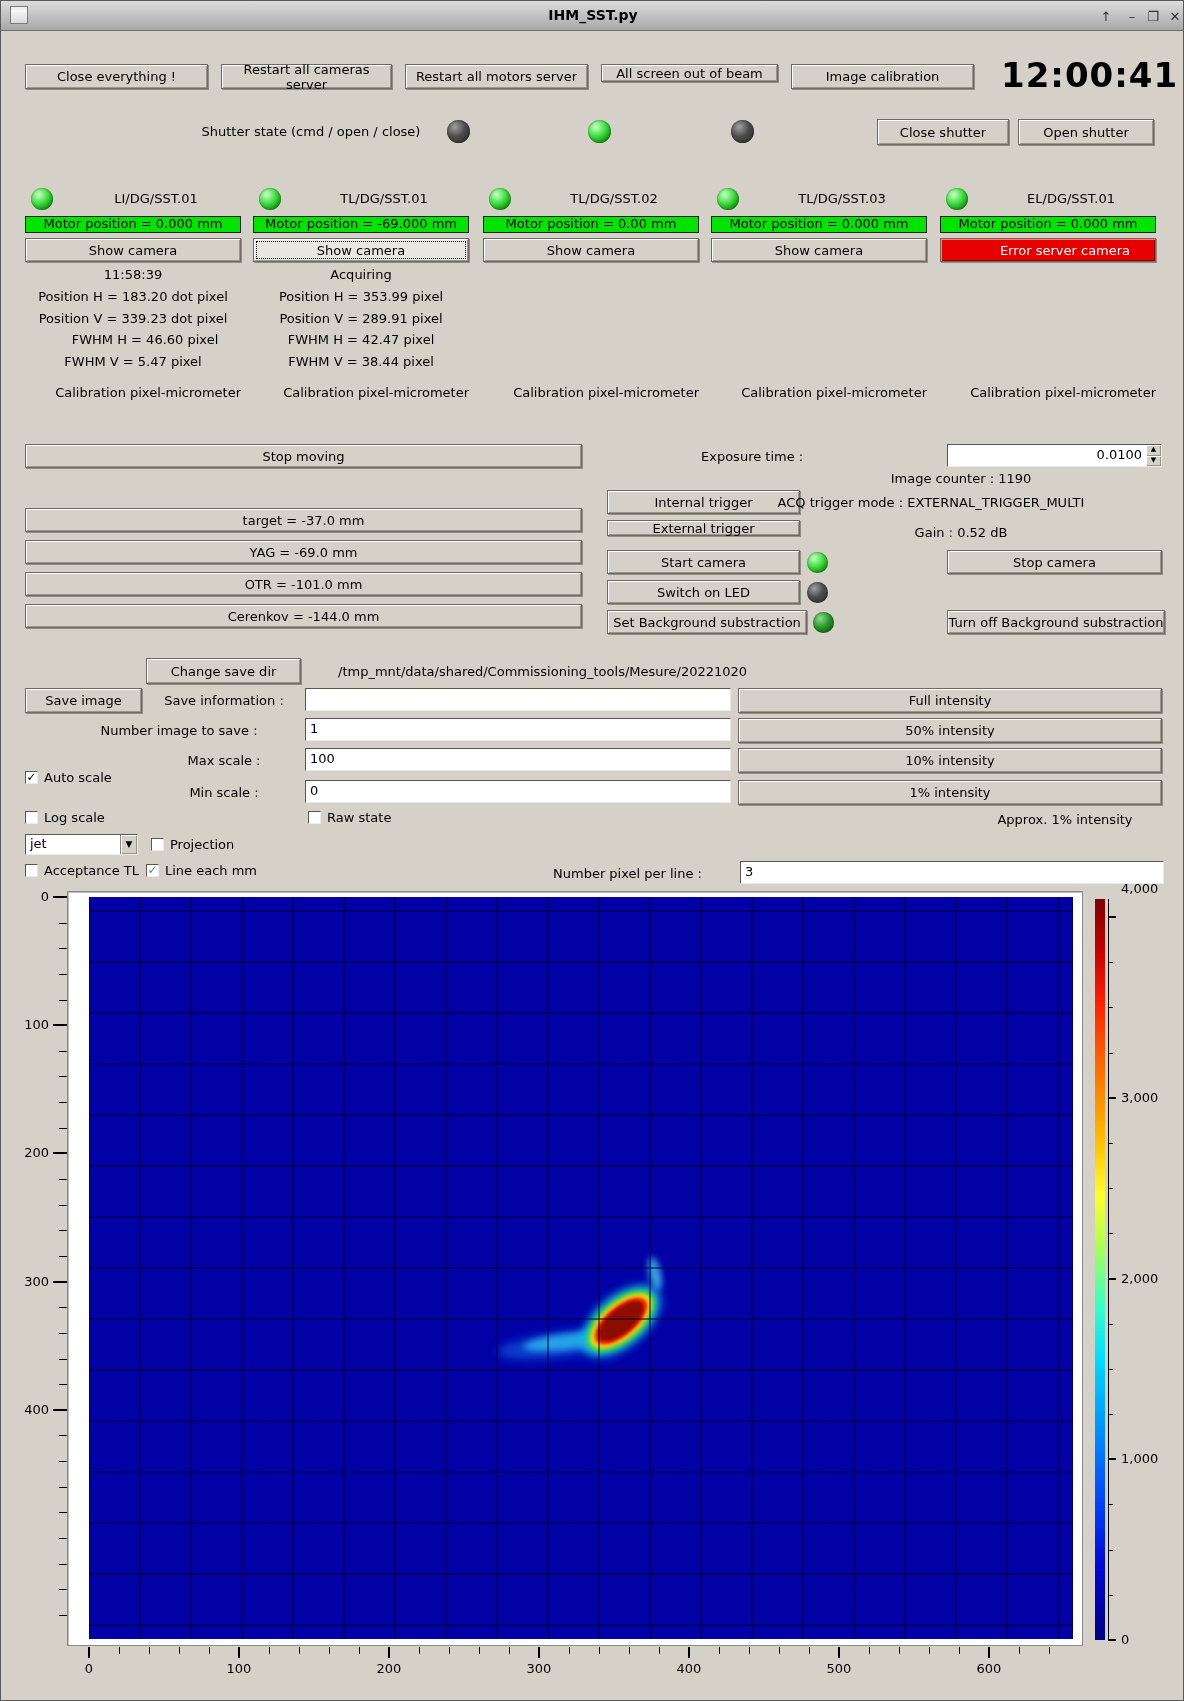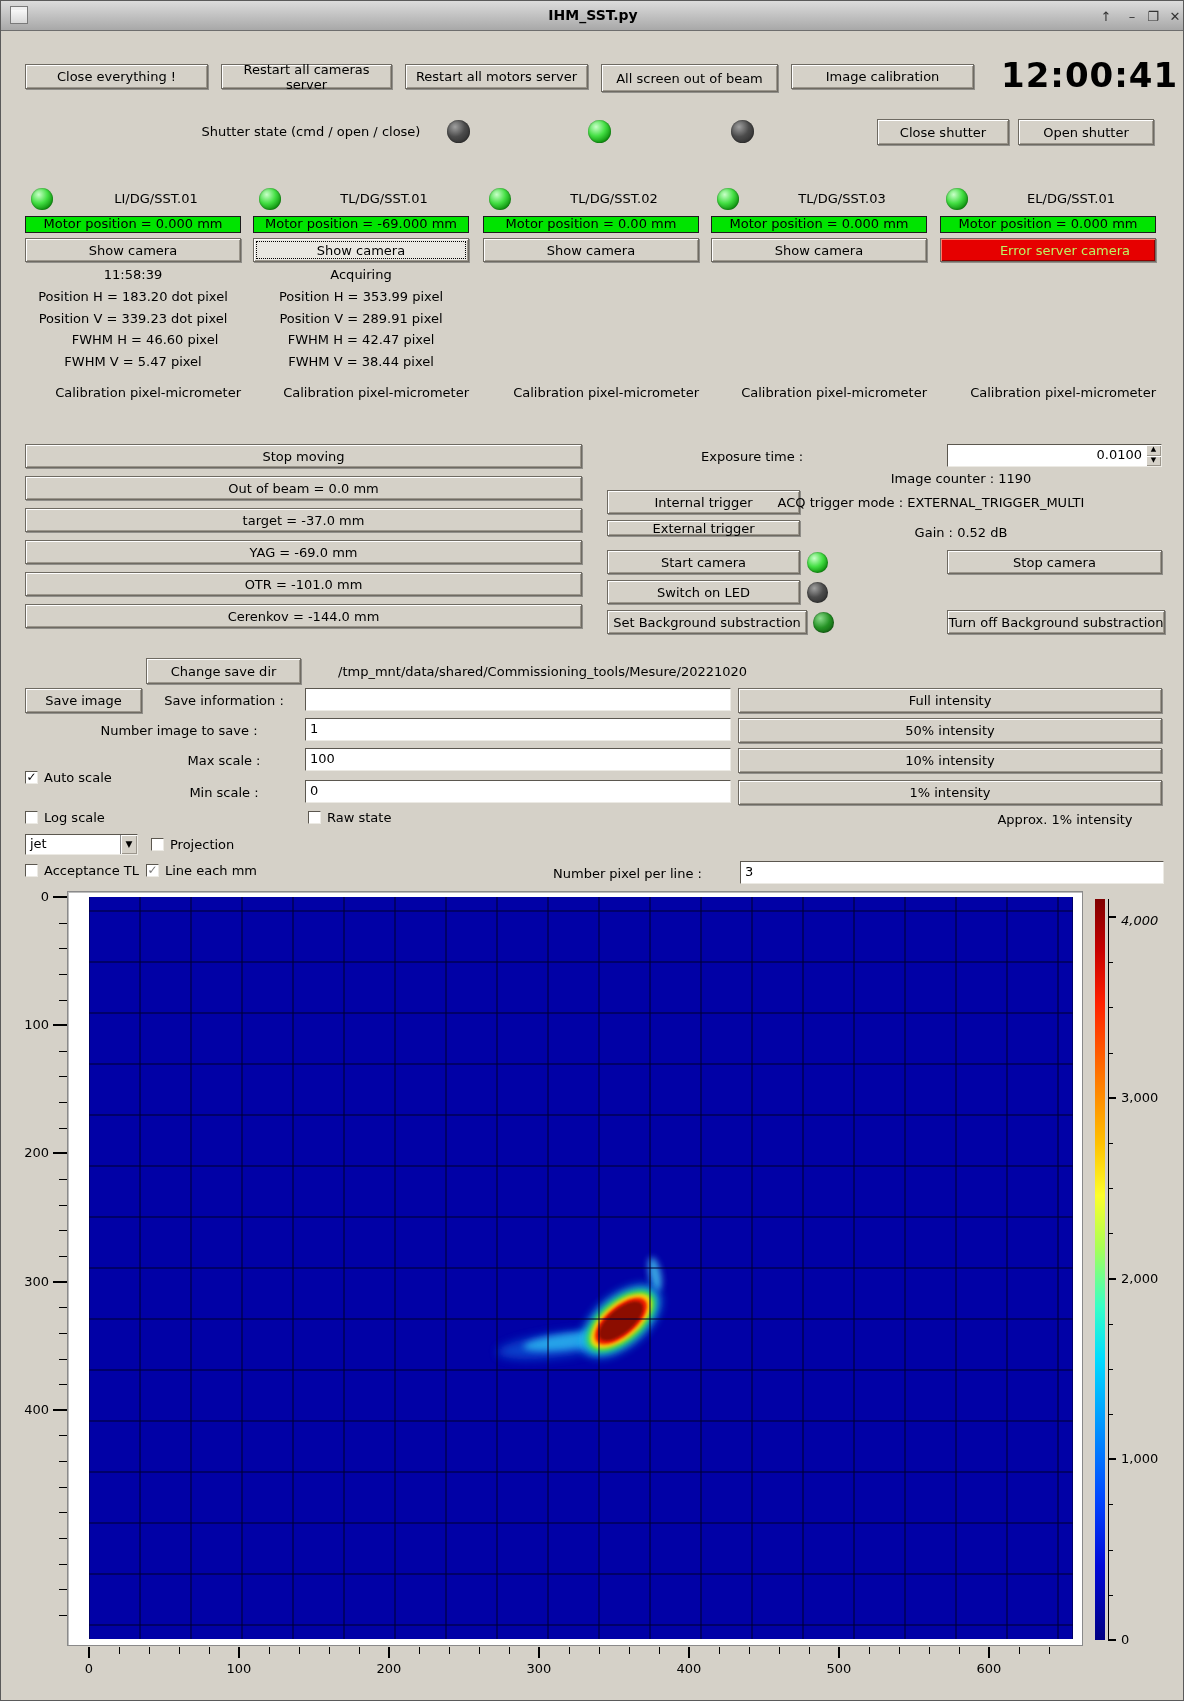--- a/index.html
+++ b/index.html
@@ -26,21 +26,21 @@
     border:1px solid #7a7a7a;box-shadow:inset 0 3px 0 #efefef;
   }
   .tb-ico{position:absolute;top:7px;width:18px;height:17px;text-align:center;
     color:#333;font-size:13px;line-height:17px;cursor:default;}
   .raised{
     background:#d5d1c8;border:1px solid #6e6a62;
     box-shadow:inset 1px 1px 0 #ffffff,inset -1px -1px 0 #9b968c,1px 1px 0 rgba(60,60,60,.45);
     text-align:center;
   }
   .btn{position:absolute;display:flex;align-items:center;justify-content:center;cursor:default;text-align:center;}
-  .btn-red{background:#e60000;color:#bef264;font-weight:normal;
+  .btn-red{background:#e60000;color:#ffffff;font-weight:normal;
     box-shadow:inset 1px 1px 0 #ff7a6a,inset -1px -1px 0 #8f0000,1px 1px 0 rgba(60,60,60,.45);padding-left:34px;}
   .btn-focus{outline:1px dotted #000;outline-offset:-4px;background:#e9e7e1;}
   .lbl{position:absolute;white-space:nowrap;}
   .r{text-align:center;}
   .c{text-align:right;}
   .led{position:absolute;border-radius:50%;}
   .led-on{background:radial-gradient(circle at 35% 30%,#c9ffc9 0%,#44df44 42%,#149a14 72%,#085008 100%);
     box-shadow:inset 0 0 2px rgba(0,40,0,.6);}
   .led-off{background:radial-gradient(circle at 35% 30%,#a0a0a0 0%,#4c4c4c 45%,#232323 100%);
     box-shadow:inset 0 0 2px rgba(0,0,0,.6);}
@@ -97,21 +97,21 @@
     <div class="title">IHM_SST.py</div>
     <div class="tb-ico" style="left:1096px">↑</div>
     <div class="tb-ico" style="left:1122px">–</div>
     <div class="tb-ico" style="left:1143px">❐</div>
     <div class="tb-ico" style="left:1165px">✕</div>
   </div>
 
   <div class="btn raised" style="left:24px;top:63px;width:183px;height:25px">Close everything !</div>
   <div class="btn raised" style="left:220px;top:63px;width:171px;height:25px">Restart all cameras server</div>
   <div class="btn raised" style="left:404px;top:63px;width:183px;height:25px">Restart all motors server</div>
-  <div class="btn raised" style="left:600px;top:63px;width:177px;height:28px">All screen out of beam</div>
+  <div class="btn raised" style="left:600px;top:63px;width:177px;height:18px">All screen out of beam</div>
   <div class="btn raised" style="left:790px;top:63px;width:183px;height:25px">Image calibration</div>
   <div class="clock lbl r" style="left:1000px;top:54px;width:160px">12:00:41</div>
 
   <div class="lbl r" style="left:185px;top:123px;width:250px">Shutter state (cmd / open / close)</div>
   <div class="led led-off" style="left:446px;top:119px;width:23px;height:23px"></div>
   <div class="led led-on" style="left:587px;top:119px;width:23px;height:23px"></div>
   <div class="led led-off" style="left:730px;top:119px;width:23px;height:23px"></div>
   <div class="btn raised" style="left:876px;top:118px;width:132px;height:26px">Close shutter</div>
   <div class="btn raised" style="left:1017px;top:118px;width:136px;height:26px">Open shutter</div>
 
@@ -149,21 +149,20 @@
   <div class="btn raised" style="left:710px;top:237px;width:216px;height:24px">Show camera</div>
   <div class="lbl c" style="left:710px;top:384px;width:216px">Calibration pixel-micrometer</div>
 
   <div class="led led-on" style="left:945px;top:187px;width:22px;height:22px"></div>
   <div class="lbl r" style="left:985px;top:190px;width:170px">EL/DG/SST.01</div>
   <div class="motorbar" style="left:939px;top:215px;width:216px;height:17px">Motor position = 0.000 mm</div>
   <div class="btn raised btn-red" style="left:939px;top:237px;width:216px;height:24px">Error server camera</div>
   <div class="lbl c" style="left:939px;top:384px;width:216px">Calibration pixel-micrometer</div>
 
   <div class="btn raised" style="left:24px;top:443px;width:557px;height:24px">Stop moving</div>
-  <div class="btn raised" style="left:24px;top:475px;width:557px;height:24px">Out of beam = 0.0 mm</div>
   <div class="btn raised" style="left:24px;top:507px;width:557px;height:24px">target = -37.0 mm</div>
   <div class="btn raised" style="left:24px;top:539px;width:557px;height:24px">YAG = -69.0 mm</div>
   <div class="btn raised" style="left:24px;top:571px;width:557px;height:24px">OTR = -101.0 mm</div>
   <div class="btn raised" style="left:24px;top:603px;width:557px;height:24px">Cerenkov = -144.0 mm</div>
 
   <div class="lbl" style="left:700px;top:448px">Exposure time :</div>
   <div class="spin" style="left:946px;top:443px;width:215px;height:23px">
     <div class="val">0.0100</div>
     <div class="btns">
         <div>▲</div>
@@ -343,21 +342,21 @@
       <div class="tick" style="left: 58px; top: 1409px; width: 8px; height: 1px;"></div>
       <div class="tick" style="left: 58px; top: 1434px; width: 8px; height: 1px;"></div>
       <div class="tick" style="left: 58px; top: 1460px; width: 8px; height: 1px;"></div>
       <div class="tick" style="left: 58px; top: 1486px; width: 8px; height: 1px;"></div>
       <div class="tick" style="left: 58px; top: 1511px; width: 8px; height: 1px;"></div>
       <div class="tick" style="left: 58px; top: 1537px; width: 8px; height: 1px;"></div>
       <div class="tick" style="left: 58px; top: 1563px; width: 8px; height: 1px;"></div>
       <div class="tick" style="left: 58px; top: 1588px; width: 8px; height: 1px;"></div>
       <div class="tick" style="left: 58px; top: 1614px; width: 8px; height: 1px;"></div>
       <div class="tick" style="left: 1107px; top: 915px; width: 8px; height: 2px;"></div>
-      <div class="ticklabel" style="left: 1120px; top: 912px; font-style: italic;">4,000</div>
+      <div class="ticklabel" style="left: 1120px; top: 880px;">4,000</div>
       <div class="tick" style="left: 1107px; top: 1095.75px; width: 8px; height: 2px;"></div>
       <div class="ticklabel" style="left: 1120px; top: 1088.75px;">3,000</div>
       <div class="tick" style="left: 1107px; top: 1276.5px; width: 8px; height: 2px;"></div>
       <div class="ticklabel" style="left: 1120px; top: 1269.5px;">2,000</div>
       <div class="tick" style="left: 1107px; top: 1457.25px; width: 8px; height: 2px;"></div>
       <div class="ticklabel" style="left: 1120px; top: 1450.25px;">1,000</div>
       <div class="tick" style="left: 1107px; top: 1638px; width: 8px; height: 2px;"></div>
       <div class="ticklabel" style="left: 1120px; top: 1631px;">0</div>
       <div class="tick" style="left: 1107px; top: 1593.81px; width: 5px; height: 1px;"></div>
       <div class="tick" style="left: 1107px; top: 1548.62px; width: 5px; height: 1px;"></div>

